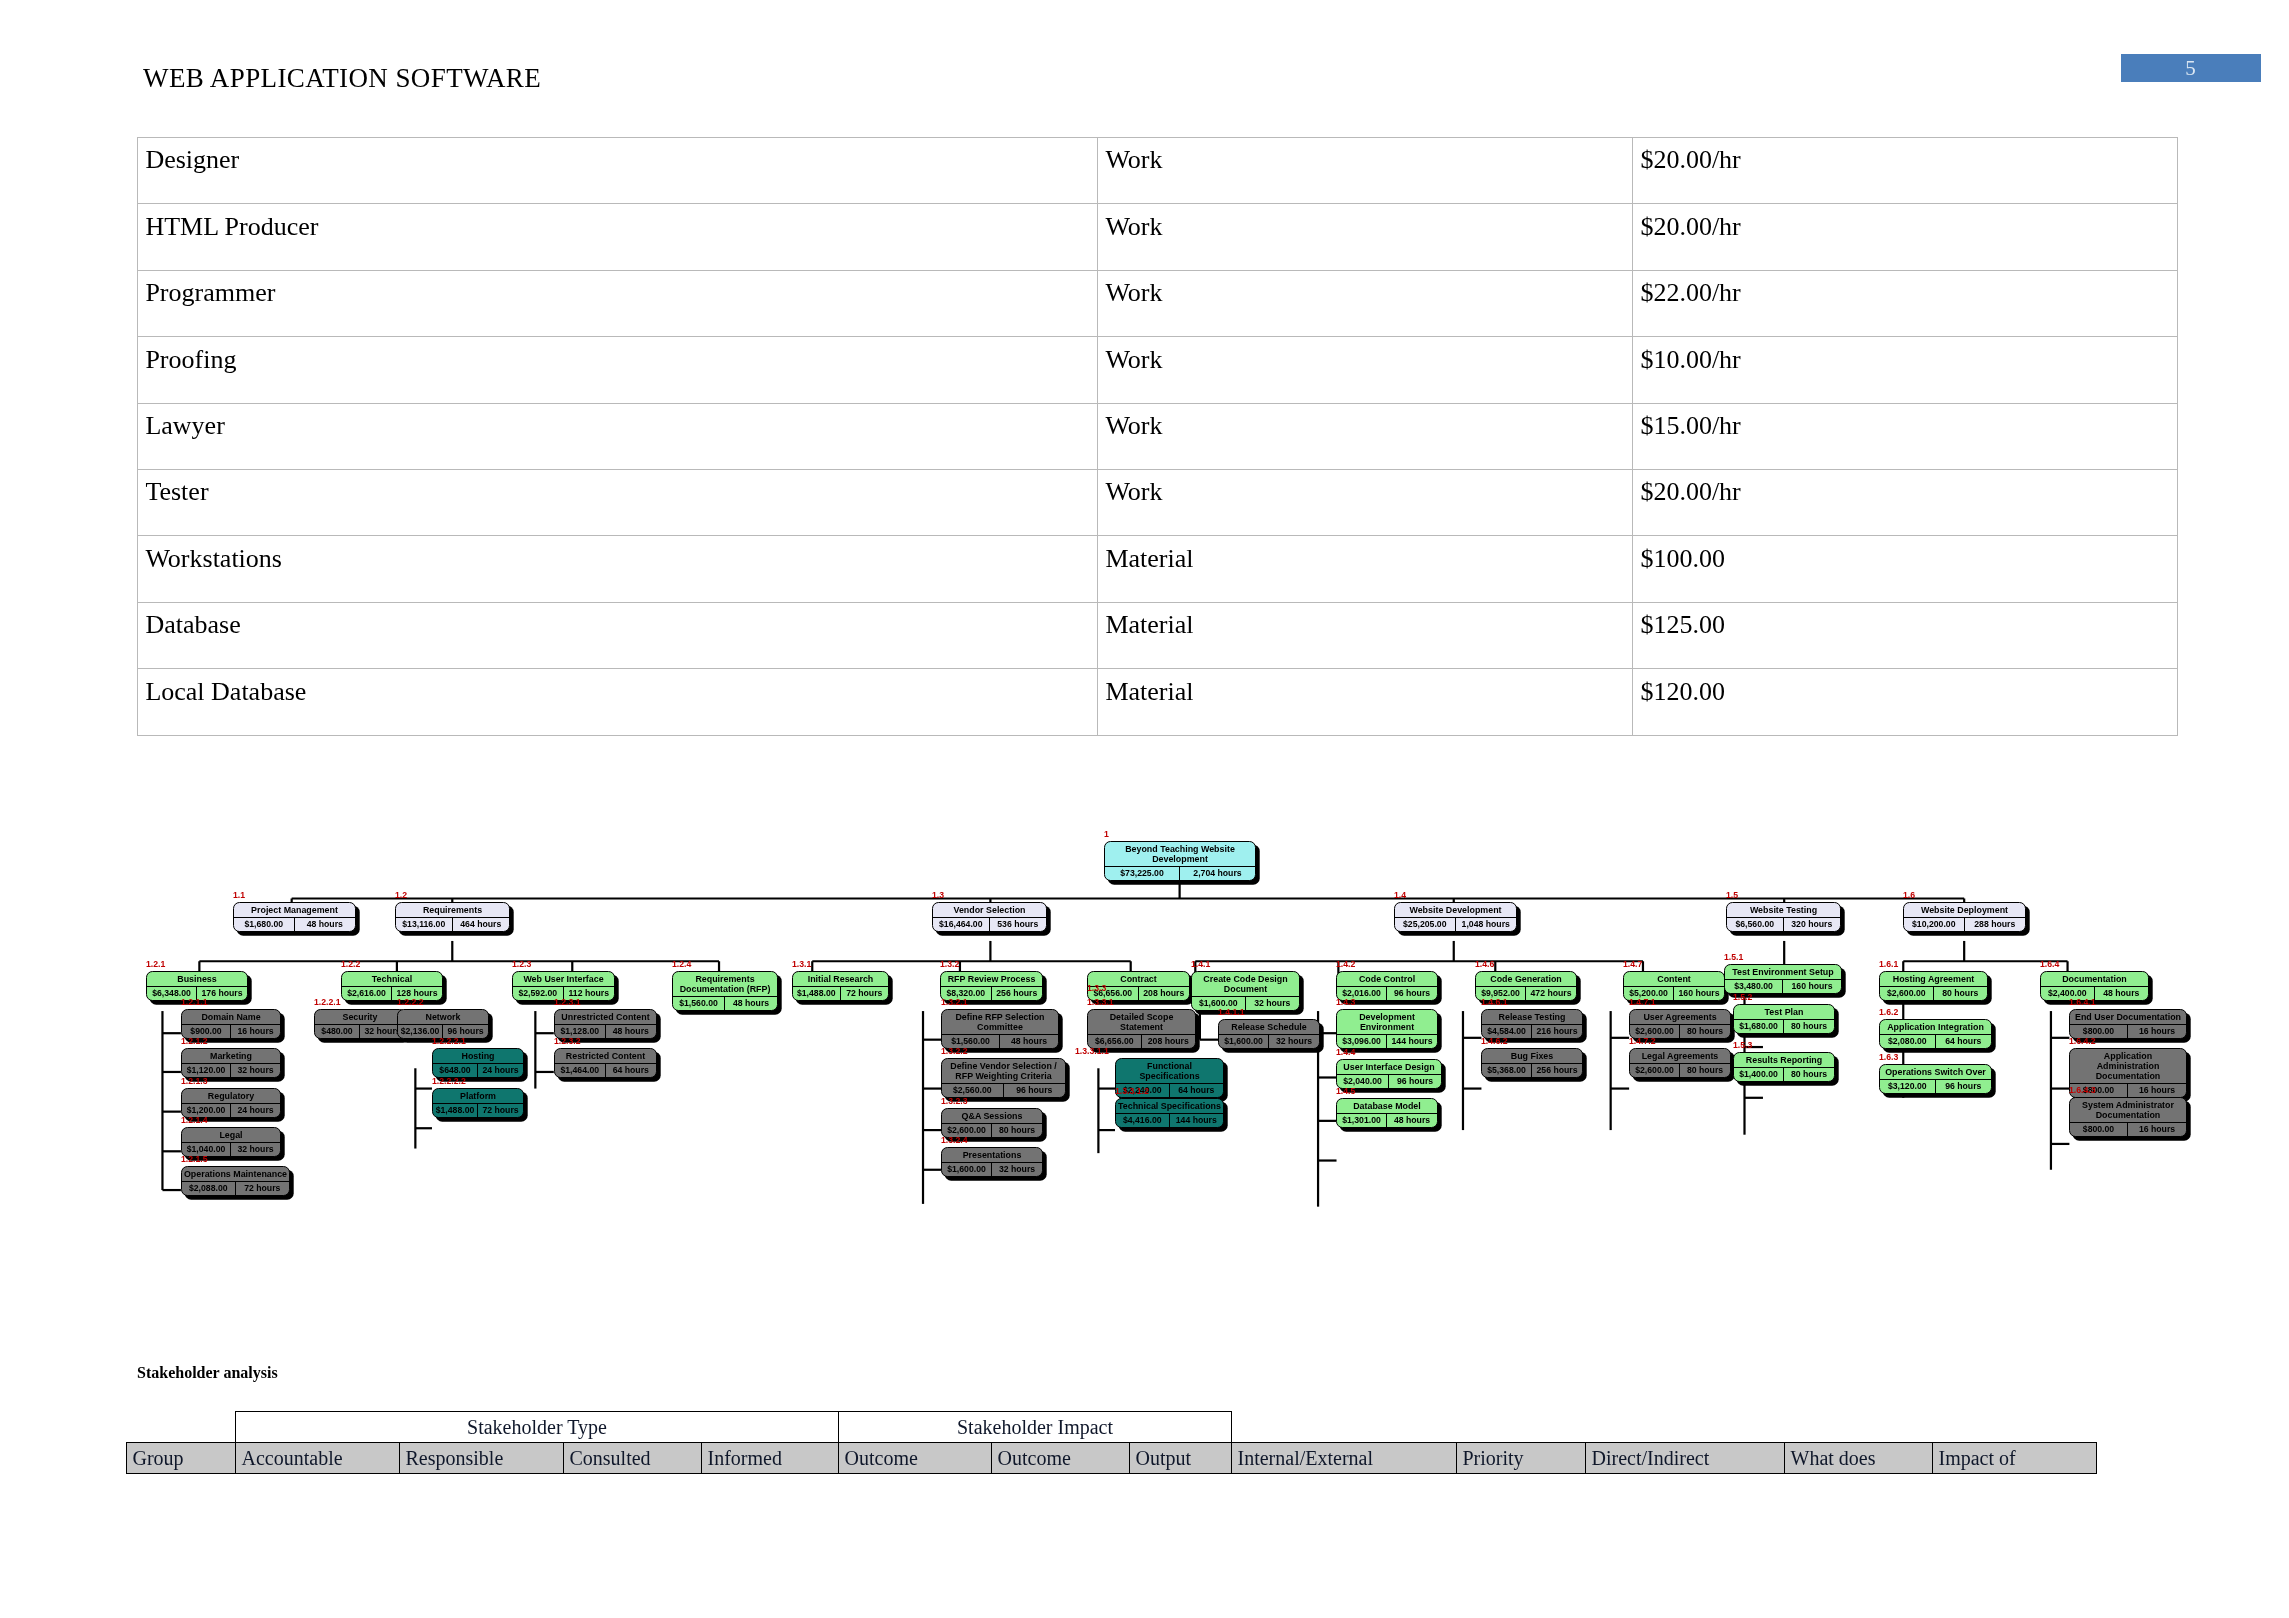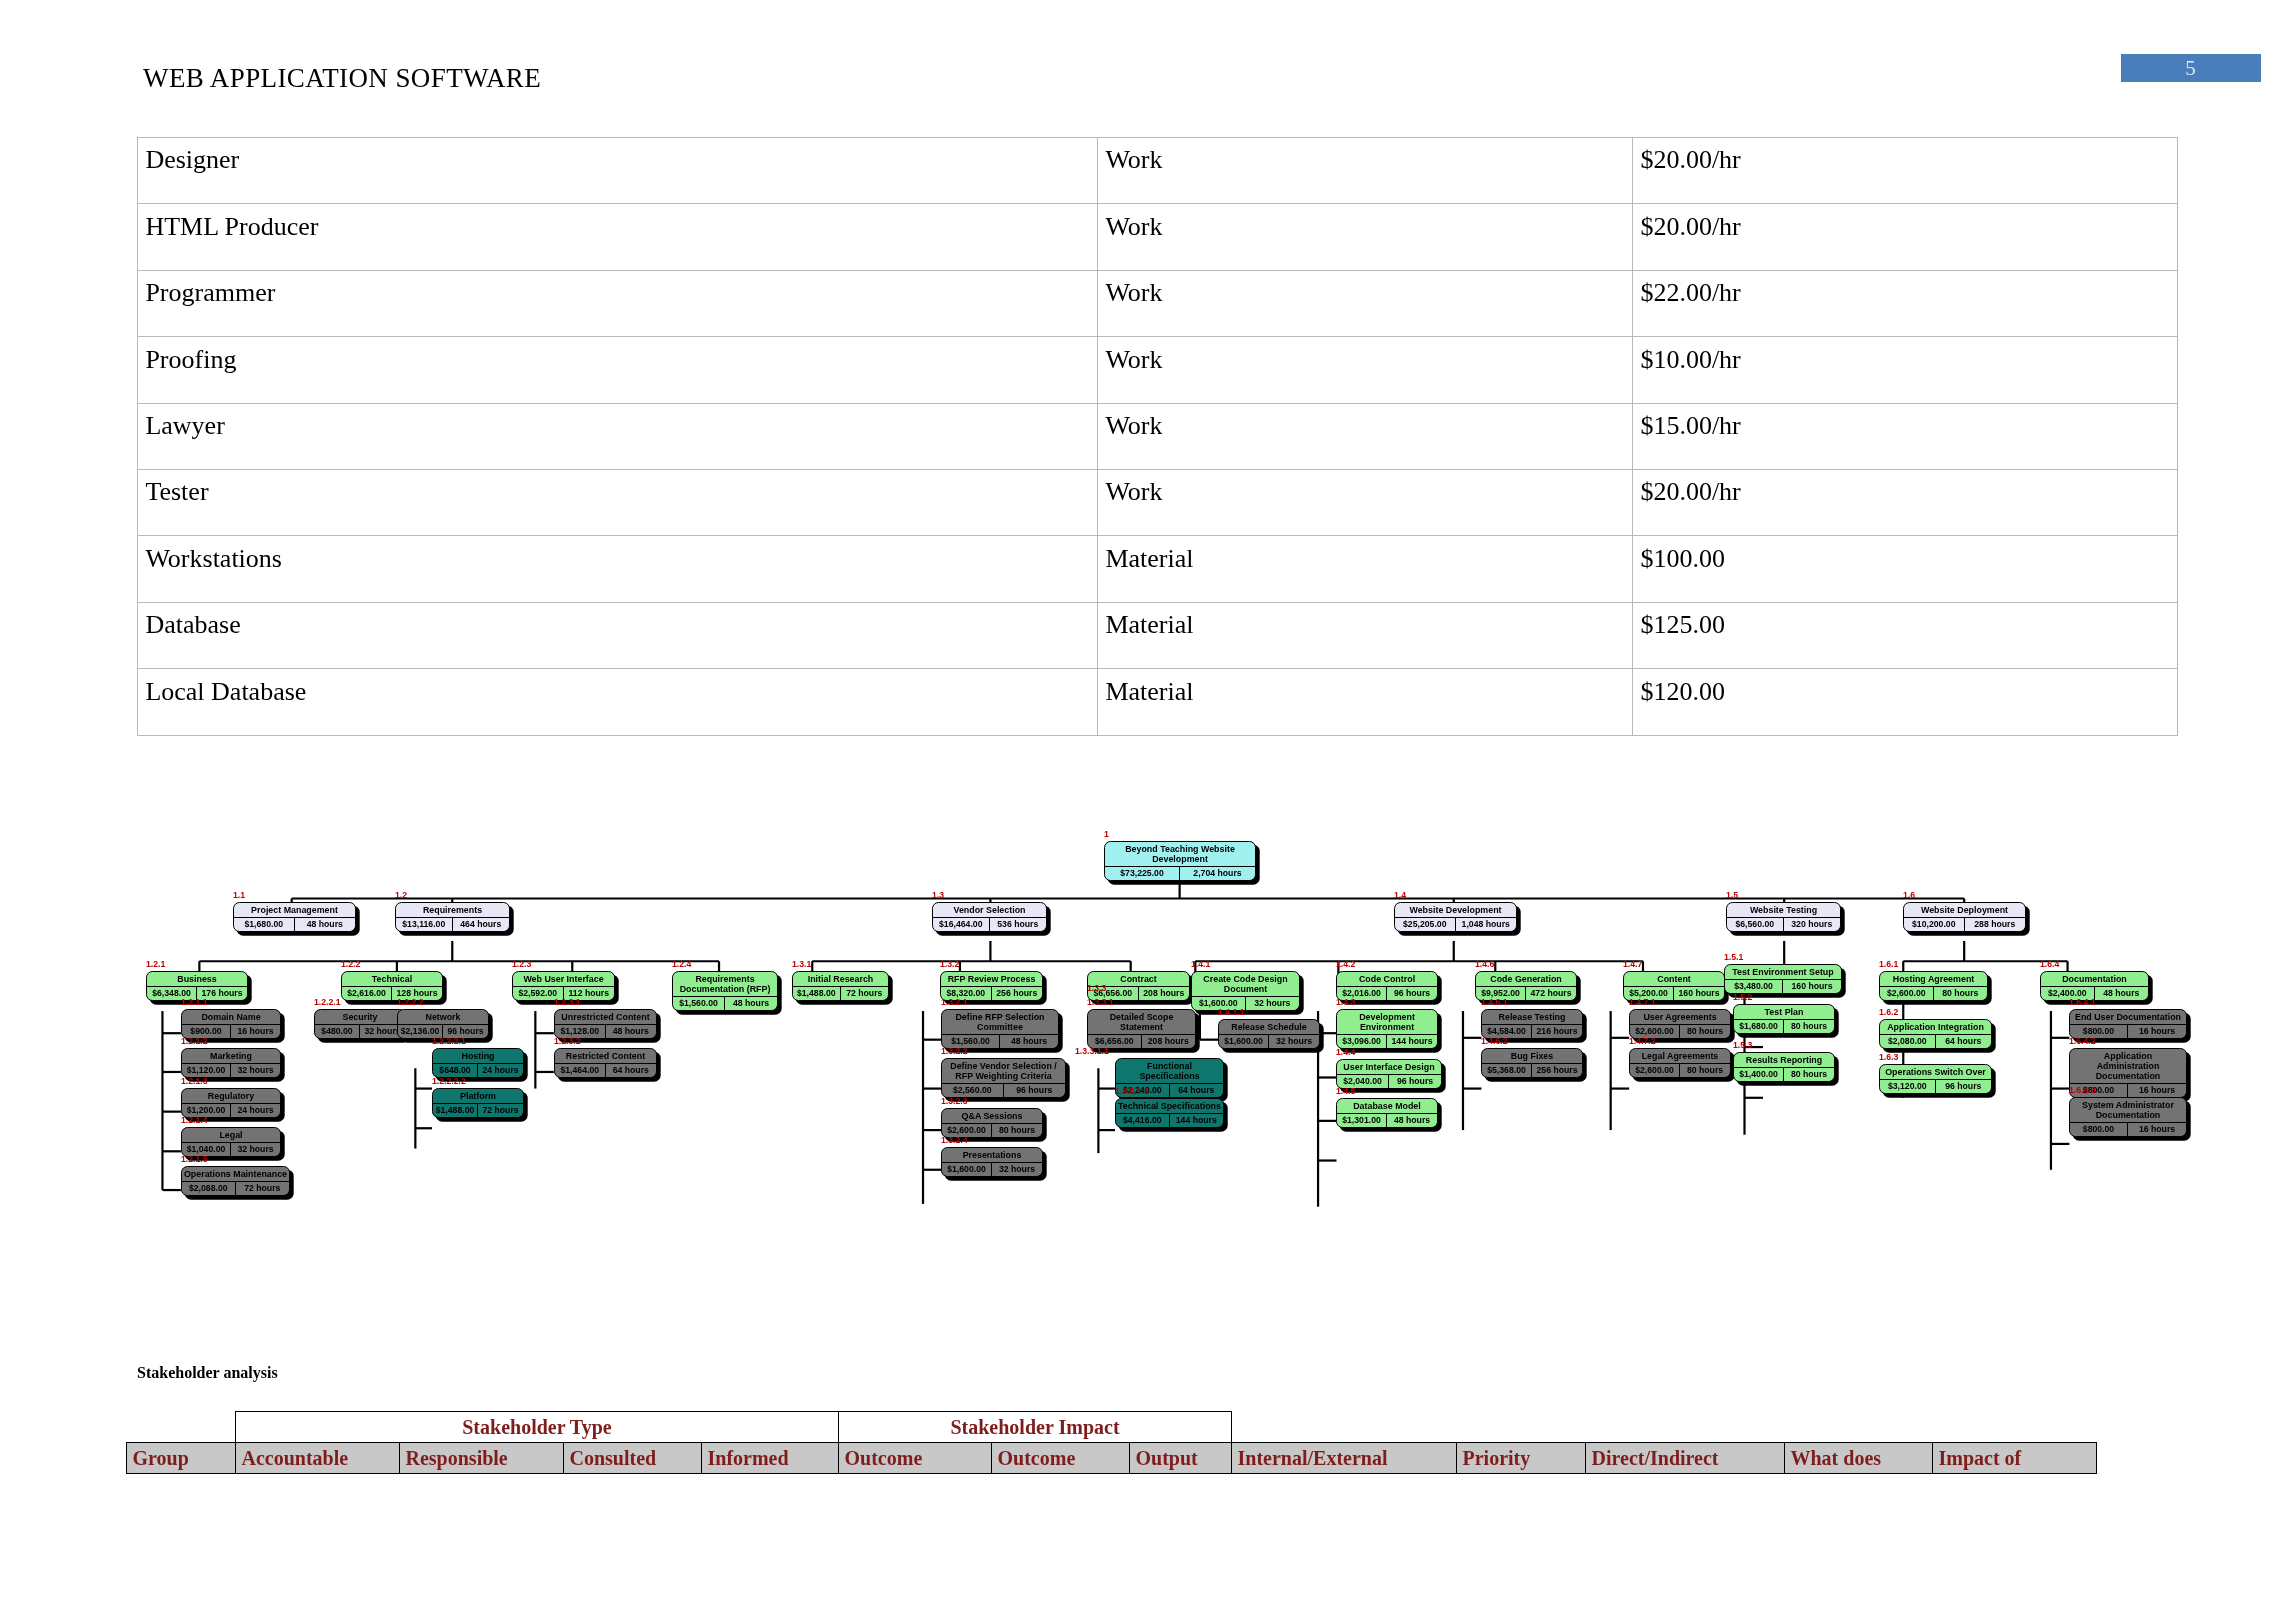--- a/index.html
+++ b/index.html
@@ -111,23 +111,23 @@
     font-size:16px; font-weight:bold; color:#000;
   }
   #stakeholder-table{
     position:absolute; left:126px; top:1411px;
     border-collapse:collapse;
     table-layout:fixed;
   }
   #stakeholder-table td{
     border:1.8px solid #000;
     font-size:20px;
-    color:#7f1d1d;
+    color:#0f172a;
     padding:1.8px 5.5px;
-    font-weight:bold;
+    font-weight:normal;
     white-space:nowrap;
   }
   #stakeholder-table tr.group-row td{
     text-align:center;
     height:31px;
     border-bottom:0.9px solid #000;
   }
   #stakeholder-table tr.head-row td{
     background:#c8c8c8;
     height:31px;

